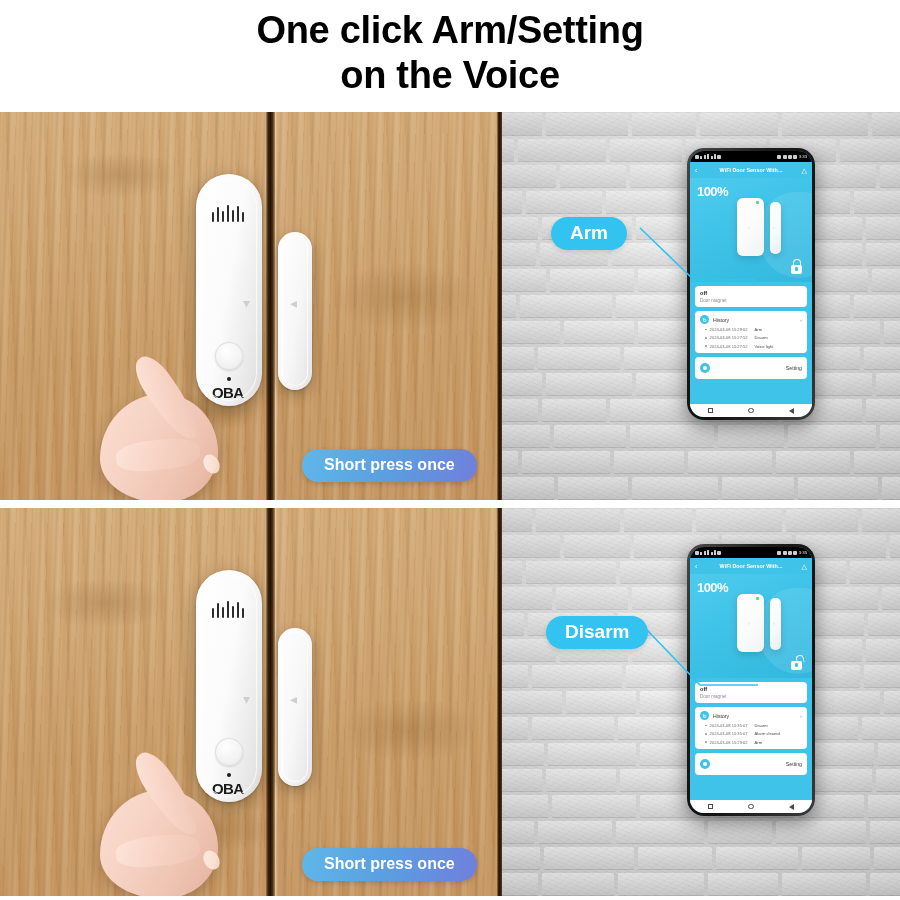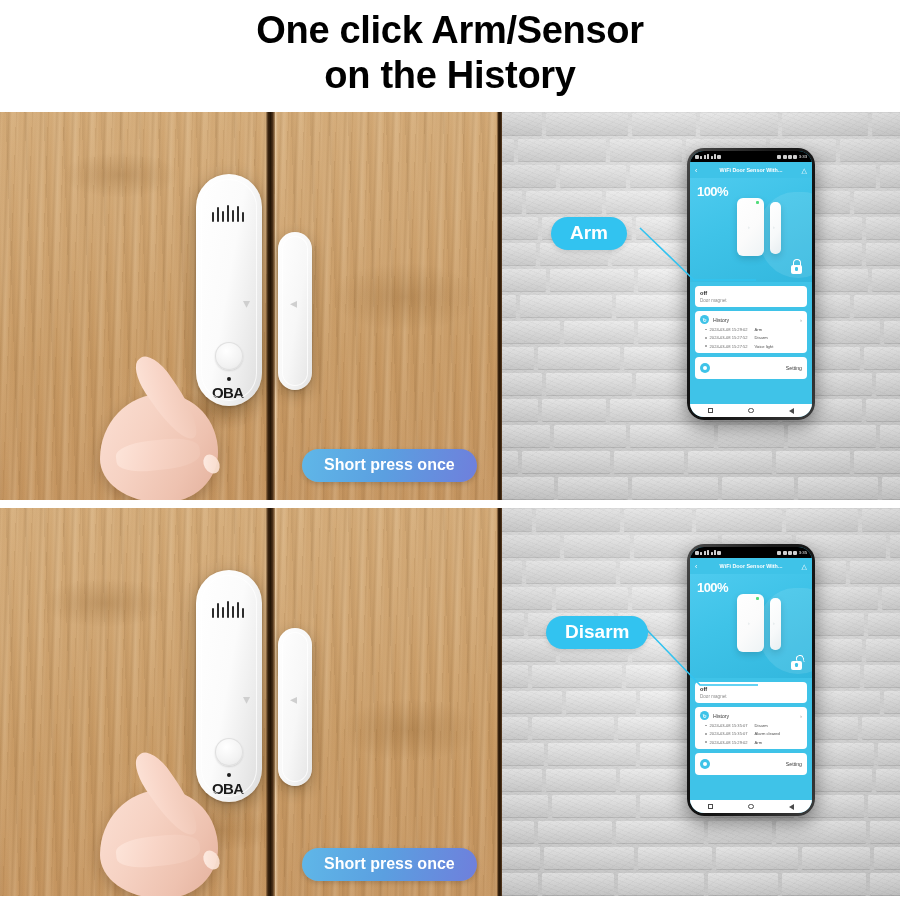--- a/index.html
+++ b/index.html
@@ -286,22 +286,22 @@
   .panel-divider {
     position: absolute; left: 0; width: 900px; height: 8px; background: #fff;
   }
 </style>
 </head>
 <body>
 
 <div class="page">
 
   <div class="title-block">
-    <div class="title-line">One click Arm/Sensor</div>
-    <div class="title-line">on the History</div>
+    <div class="title-line">One click Arm/Setting</div>
+    <div class="title-line">on the Voice</div>
   </div>
 
   <div class="panel panel-top">
 
     <div class="wood">
       <div class="wood-knot" style="left:60px;  top:40px;  width:120px; height:46px;"></div>
       <div class="wood-knot" style="left:330px; top:150px; width:150px; height:70px;"></div>
       <div class="wood-knot" style="left:150px; top:280px; width:110px; height:40px;"></div>
       <div class="door-gap" style="left:266px;"></div>
       <div class="door-gap-hi" style="left:275px;"></div>

